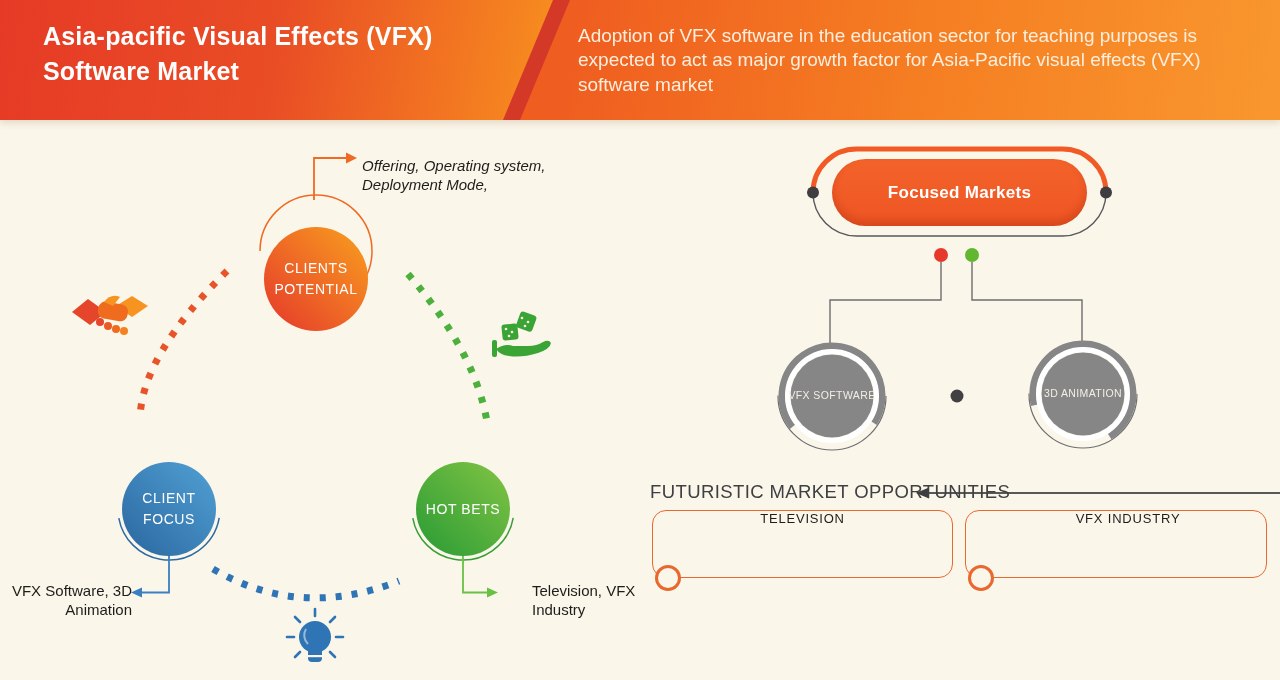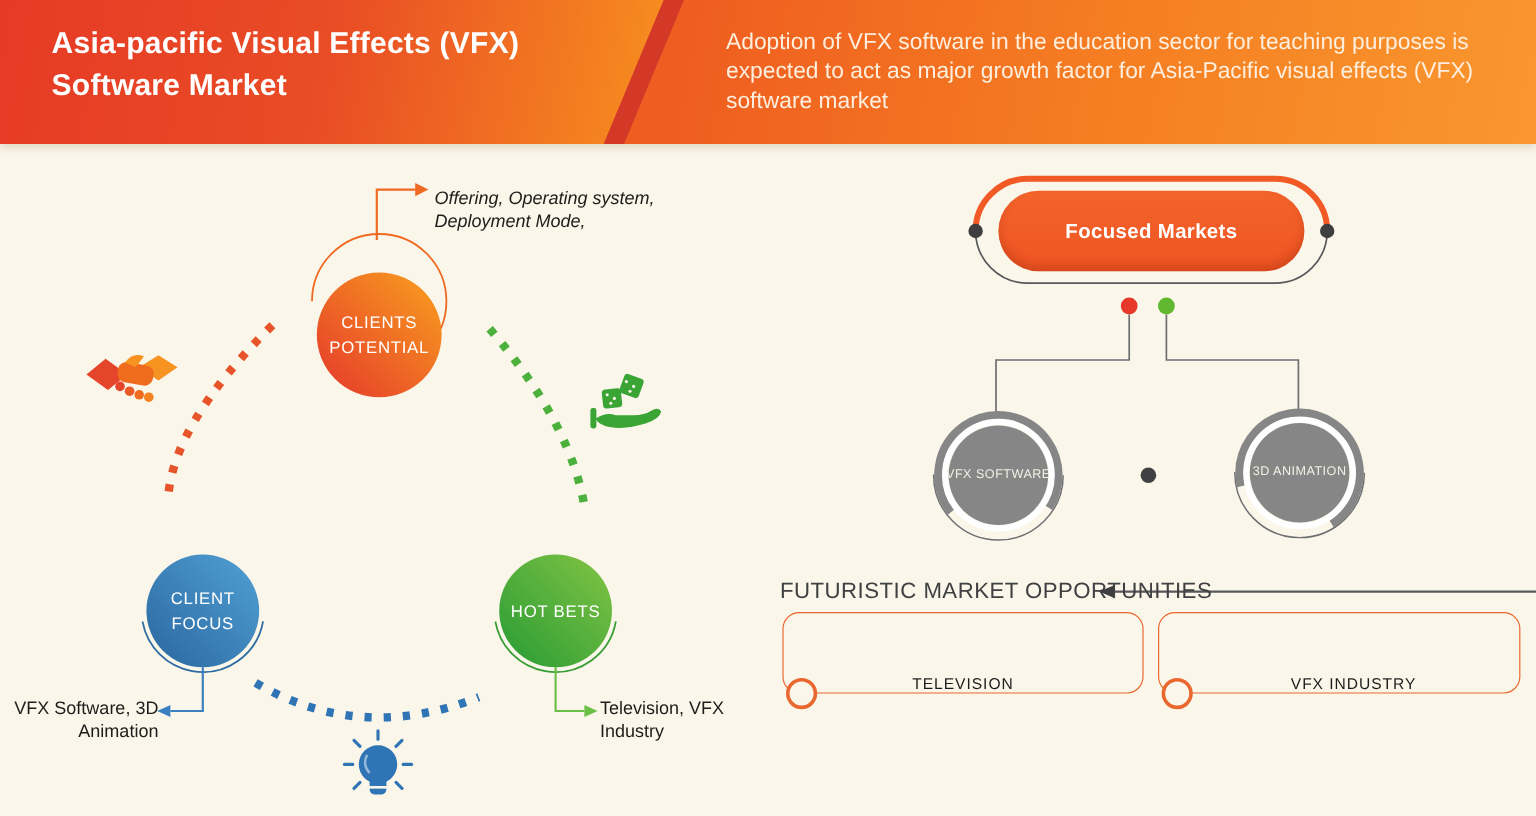--- a/index.html
+++ b/index.html
@@ -10,53 +10,53 @@
           background:linear-gradient(100deg,#e63a26 0%,#e94d25 22%,#f58220 40%,#f99e1f 47%,#f99e1f 100%);
           box-shadow:0 3px 7px rgba(120,80,30,.18);}
   .header-stripe{position:absolute;left:0;top:0;width:1280px;height:120px;background:#d43827;
           clip-path:polygon(553px 0,576px 0,526px 120px,503px 120px);}
   .header-right{position:absolute;left:0;top:0;width:1280px;height:120px;
           background:linear-gradient(100deg,#ef5d20 44%,#f57e22 72%,#f9972e 100%);
           clip-path:polygon(570px 0,1280px 0,1280px 120px,520px 120px);}
   .page-title{position:absolute;left:43px;top:19px;width:460px;color:#ffffff;
           font-size:25px;font-weight:bold;line-height:1.38;letter-spacing:.2px;}
   .subtitle{position:absolute;left:578px;top:24px;width:672px;color:#fdeedd;
-          font-size:19px;line-height:1.28;margin-left:27px;}
+          font-size:19px;line-height:1.28;}
   
   #lines{position:absolute;left:0;top:0;z-index:1;}
   
   .node{position:absolute;border-radius:50%;display:flex;align-items:center;justify-content:center;
         text-align:center;color:#fff;font-size:14px;letter-spacing:.6px;line-height:1.5;z-index:2;}
   .node-cp{left:264px;top:199px;width:104px;height:104px;
         background:linear-gradient(225deg,#f89b1f 5%,#e7422a 90%);margin-top:28px;}
   .node-cf{left:122px;top:462px;width:94px;height:94px;
         background:linear-gradient(225deg,#4f9ed2 5%,#2d6ba3 92%);}
   .node-hb{left:416px;top:462px;width:94px;height:94px;
         background:linear-gradient(225deg,#7ec243 5%,#2f9e36 92%);}
   .node span{width:90px;}
   
   .note{position:absolute;color:#1d1d1b;font-size:15px;line-height:1.28;z-index:2;}
   .note-cp{left:362px;top:156px;width:218px;font-style:italic;}
   .note-cf{left:0px;top:581px;width:132px;text-align:right;}
-  .note-hb{left:500px;top:581px;width:128px;text-align:left;}
+  .note-hb{left:532px;top:581px;width:128px;text-align:left;}
   
   .pill{position:absolute;left:832px;top:159px;width:255px;height:67px;border-radius:34px;
         background:linear-gradient(180deg,#f3632a 0%,#ef5523 100%);
         box-shadow:inset 0 -5px 8px rgba(120,20,0,.22);
         display:flex;align-items:center;justify-content:center;color:#fff;
         font-size:17px;font-weight:bold;letter-spacing:.3px;z-index:2;}
   .seg-label{position:absolute;width:112px;text-align:center;color:#f3efe6;font-size:10.5px;
         letter-spacing:.4px;z-index:2;}
   .seg-0{left:776px;top:389px;}
   .seg-1{left:1027px;top:387px;}
   
   .opp-heading{position:absolute;left:650px;top:481px;font-size:18.5px;color:#3f4042;
         letter-spacing:.4px;z-index:2;}
   .opp-box{position:absolute;top:510px;height:68px;border:1.6px solid #e9682f;border-radius:14px;
-        display:flex;align-items:flex-end;justify-content:center;color:#1d1d1b;font-size:13px;
+        display:flex;align-items:flex-start;justify-content:center;color:#1d1d1b;font-size:13px;
         letter-spacing:.8px;box-sizing:border-box;z-index:2;background:transparent;}
   .opp-box-0{left:652px;width:301px;}
   .opp-box-1{left:965px;width:302px;padding-left:24px;}
   .corner-ring{position:absolute;top:565px;width:20px;height:20px;border:3px solid #e9682f;
         border-radius:50%;background:#fbf6ea;z-index:3;}
   .ring-0{left:655px;} .ring-1{left:968px;}
 </style>
 </head>
 <body>
 

